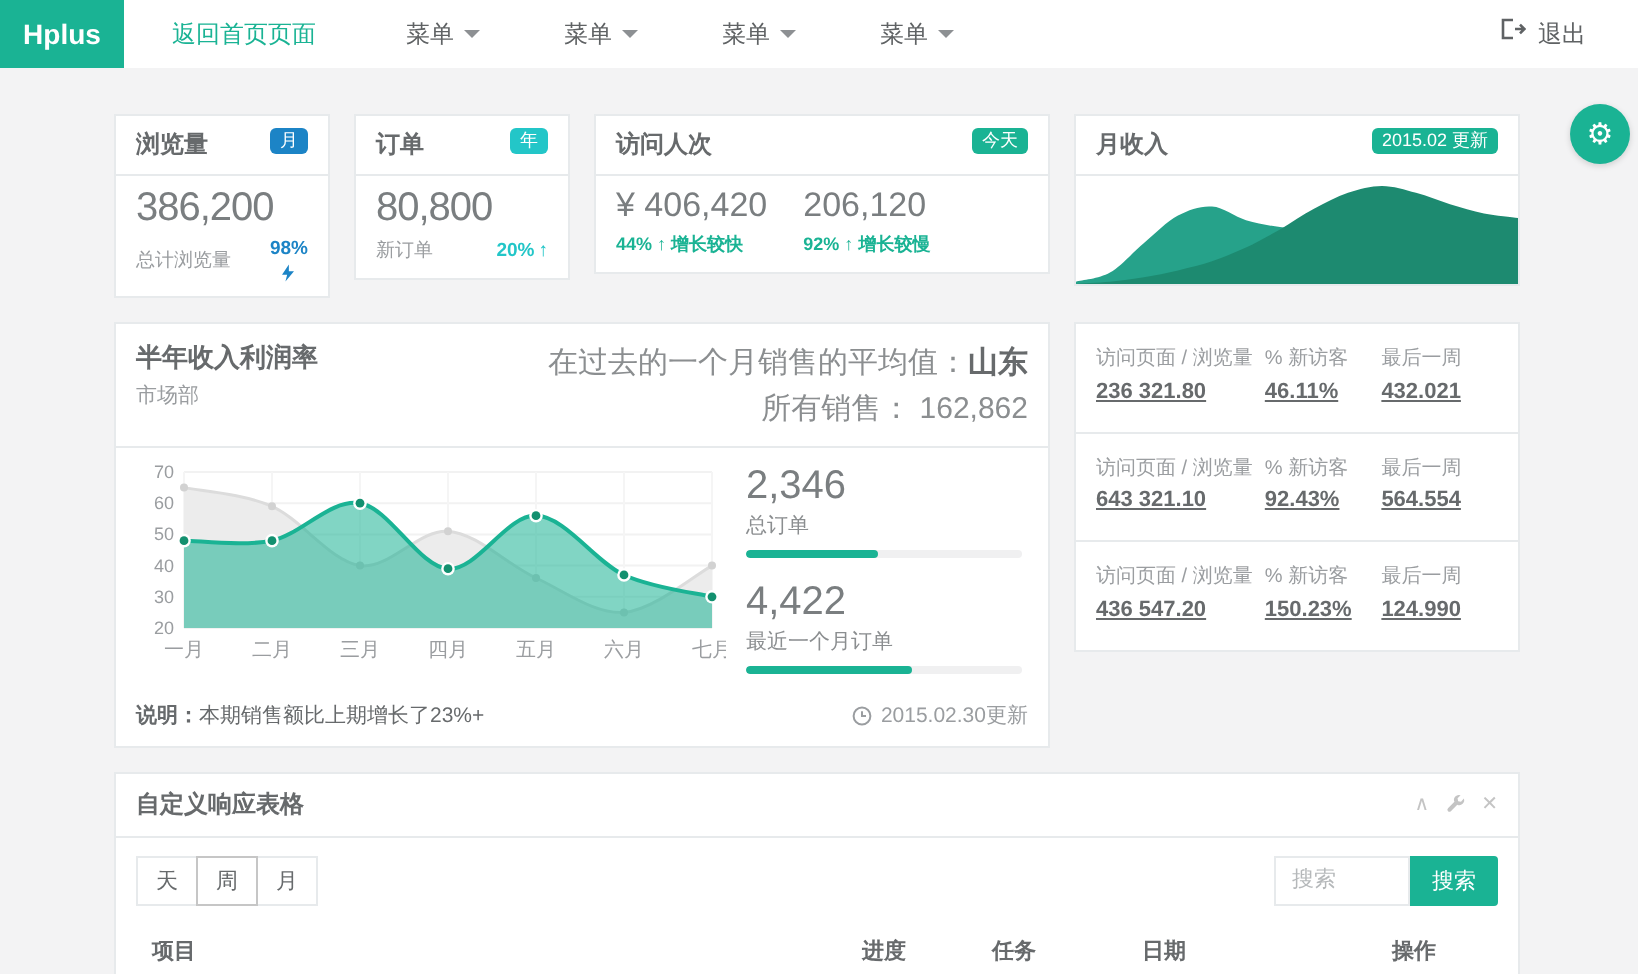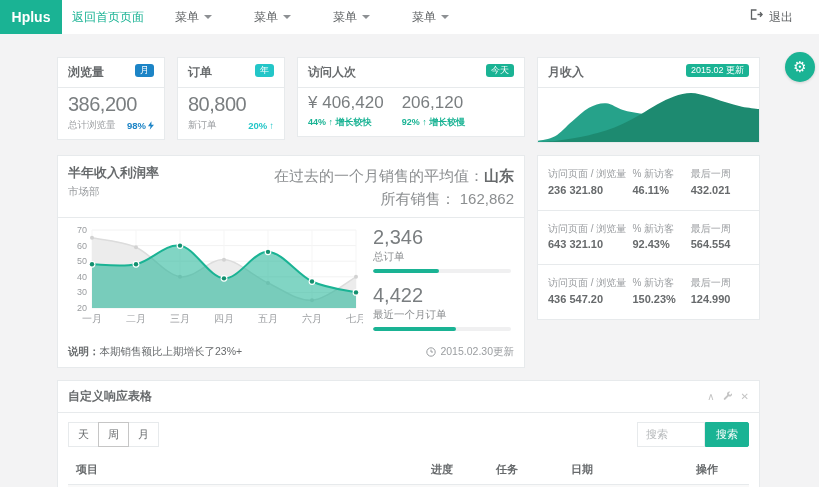--- a/index.html
+++ b/index.html
@@ -7,21 +7,21 @@
   body {
     background:#f3f3f4;
     font-family:"Liberation Sans","DejaVu Sans",sans-serif;
     color:#676a6c;
     position:relative;
   }
   
   .navbar { height:34px; background:#fff; display:flex; align-items:stretch; }
   .brand { width:62px; background:#1ab394; color:#fff; font-weight:bold; font-size:14px;
            display:flex; align-items:center; justify-content:center; cursor:pointer; }
-  .nav-home { color:#1ab394; font-size:12px; display:flex; align-items:center; padding:0 10px; cursor:pointer; }
+  .nav-home { color:#1ab394; font-size:12px; display:flex; align-items:center; padding:0 24px; cursor:pointer; }
   .nav-item { color:#5f6264; font-size:12px; display:flex; align-items:center; gap:5px; padding:0 21px; cursor:pointer; }
   .caret { width:0; height:0; border-left:4px solid transparent; border-right:4px solid transparent;
            border-top:4px solid #8d9093; display:inline-block; }
   .nav-right { margin-left:auto; display:flex; align-items:center; padding-right:26px; }
   .logout { display:flex; gap:6px; font-size:12px; color:#5f6264; cursor:pointer; }
   
   .wrapper { padding:23px 0 0 57px; width:760px; }
   .row { display:flex; gap:12px; margin-bottom:12px; align-items:flex-start; }
   .ibox { background:#fff; border:1px solid #e7eaec; }
   .ibox-title { display:flex; align-items:flex-start; justify-content:space-between;
@@ -56,21 +56,21 @@
   .progress-fill { height:100%; background:#1ab394; border-radius:2px; }
   .main-footer { display:flex; justify-content:space-between; align-items:center; padding:3px 10px 8px; font-size:10.5px; }
   .note { color:#676a6c; }
   .note b { font-weight:bold; }
   .updated { color:#9a9da0; display:flex; align-items:center; gap:4px; }
   
   .user-card { width:223px; }
   .us-section { display:grid; grid-template-columns:42% 29% 29%; padding:11px 10px 14px; }
   .us-section:not(:last-child) { border-bottom:1px solid #e7eaec; }
   .us-label { font-size:10px; color:#9a9da0; line-height:1.35; }
-  .us-value { font-size:11px; font-weight:bold; color:#676a6c; margin-top:3px; }
+  .us-value { font-size:11px; font-weight:bold; color:#676a6c; margin-top:3px;text-decoration:underline; }
   
   .table-card { width:703px; }
   .tools { display:flex; align-items:center; gap:8px; color:#c4c4c4; font-size:10px; }
   .tools span { cursor:pointer; }
   .table-body { padding:9px 10px 0; }
   .toolbar { display:flex; justify-content:space-between; align-items:center; margin-bottom:8px; }
   .btn-group { display:inline-flex; }
   .tab-btn { background:#fff; border:1px solid #e7eaec; color:#676a6c; font-size:11px;
              padding:4px 9px; margin-right:-1px; cursor:pointer; position:relative; }
   .tab-btn.active { border-color:#c6c6c6; z-index:2; }
@@ -131,21 +131,21 @@
 
     <div class="ibox w-s">
       <div class="ibox-title">
         <h5>浏览量</h5>
         <span class="badge" style="background: rgb(28, 132, 198);">月</span>
       </div>
       <div class="ibox-content">
         <div class="big-num">386,200</div>
         <div class="stat-row">
           <span>总计浏览量</span>
-          <span class="stat-val" style="color: rgb(28, 132, 198);">
+          <span class="stat-val" style="color: rgb(28, 132, 198); flex-direction: column;">
             <span>98%</span>
             <svg width="6" height="9" viewBox="0 0 7 10">
               <polygon points="4,0 0,6 3,6 2,10 7,4 4,4" fill="#1c84c6"></polygon>
             </svg>
           </span>
         </div>
       </div>
     </div>
 
     <div class="ibox w-s">

